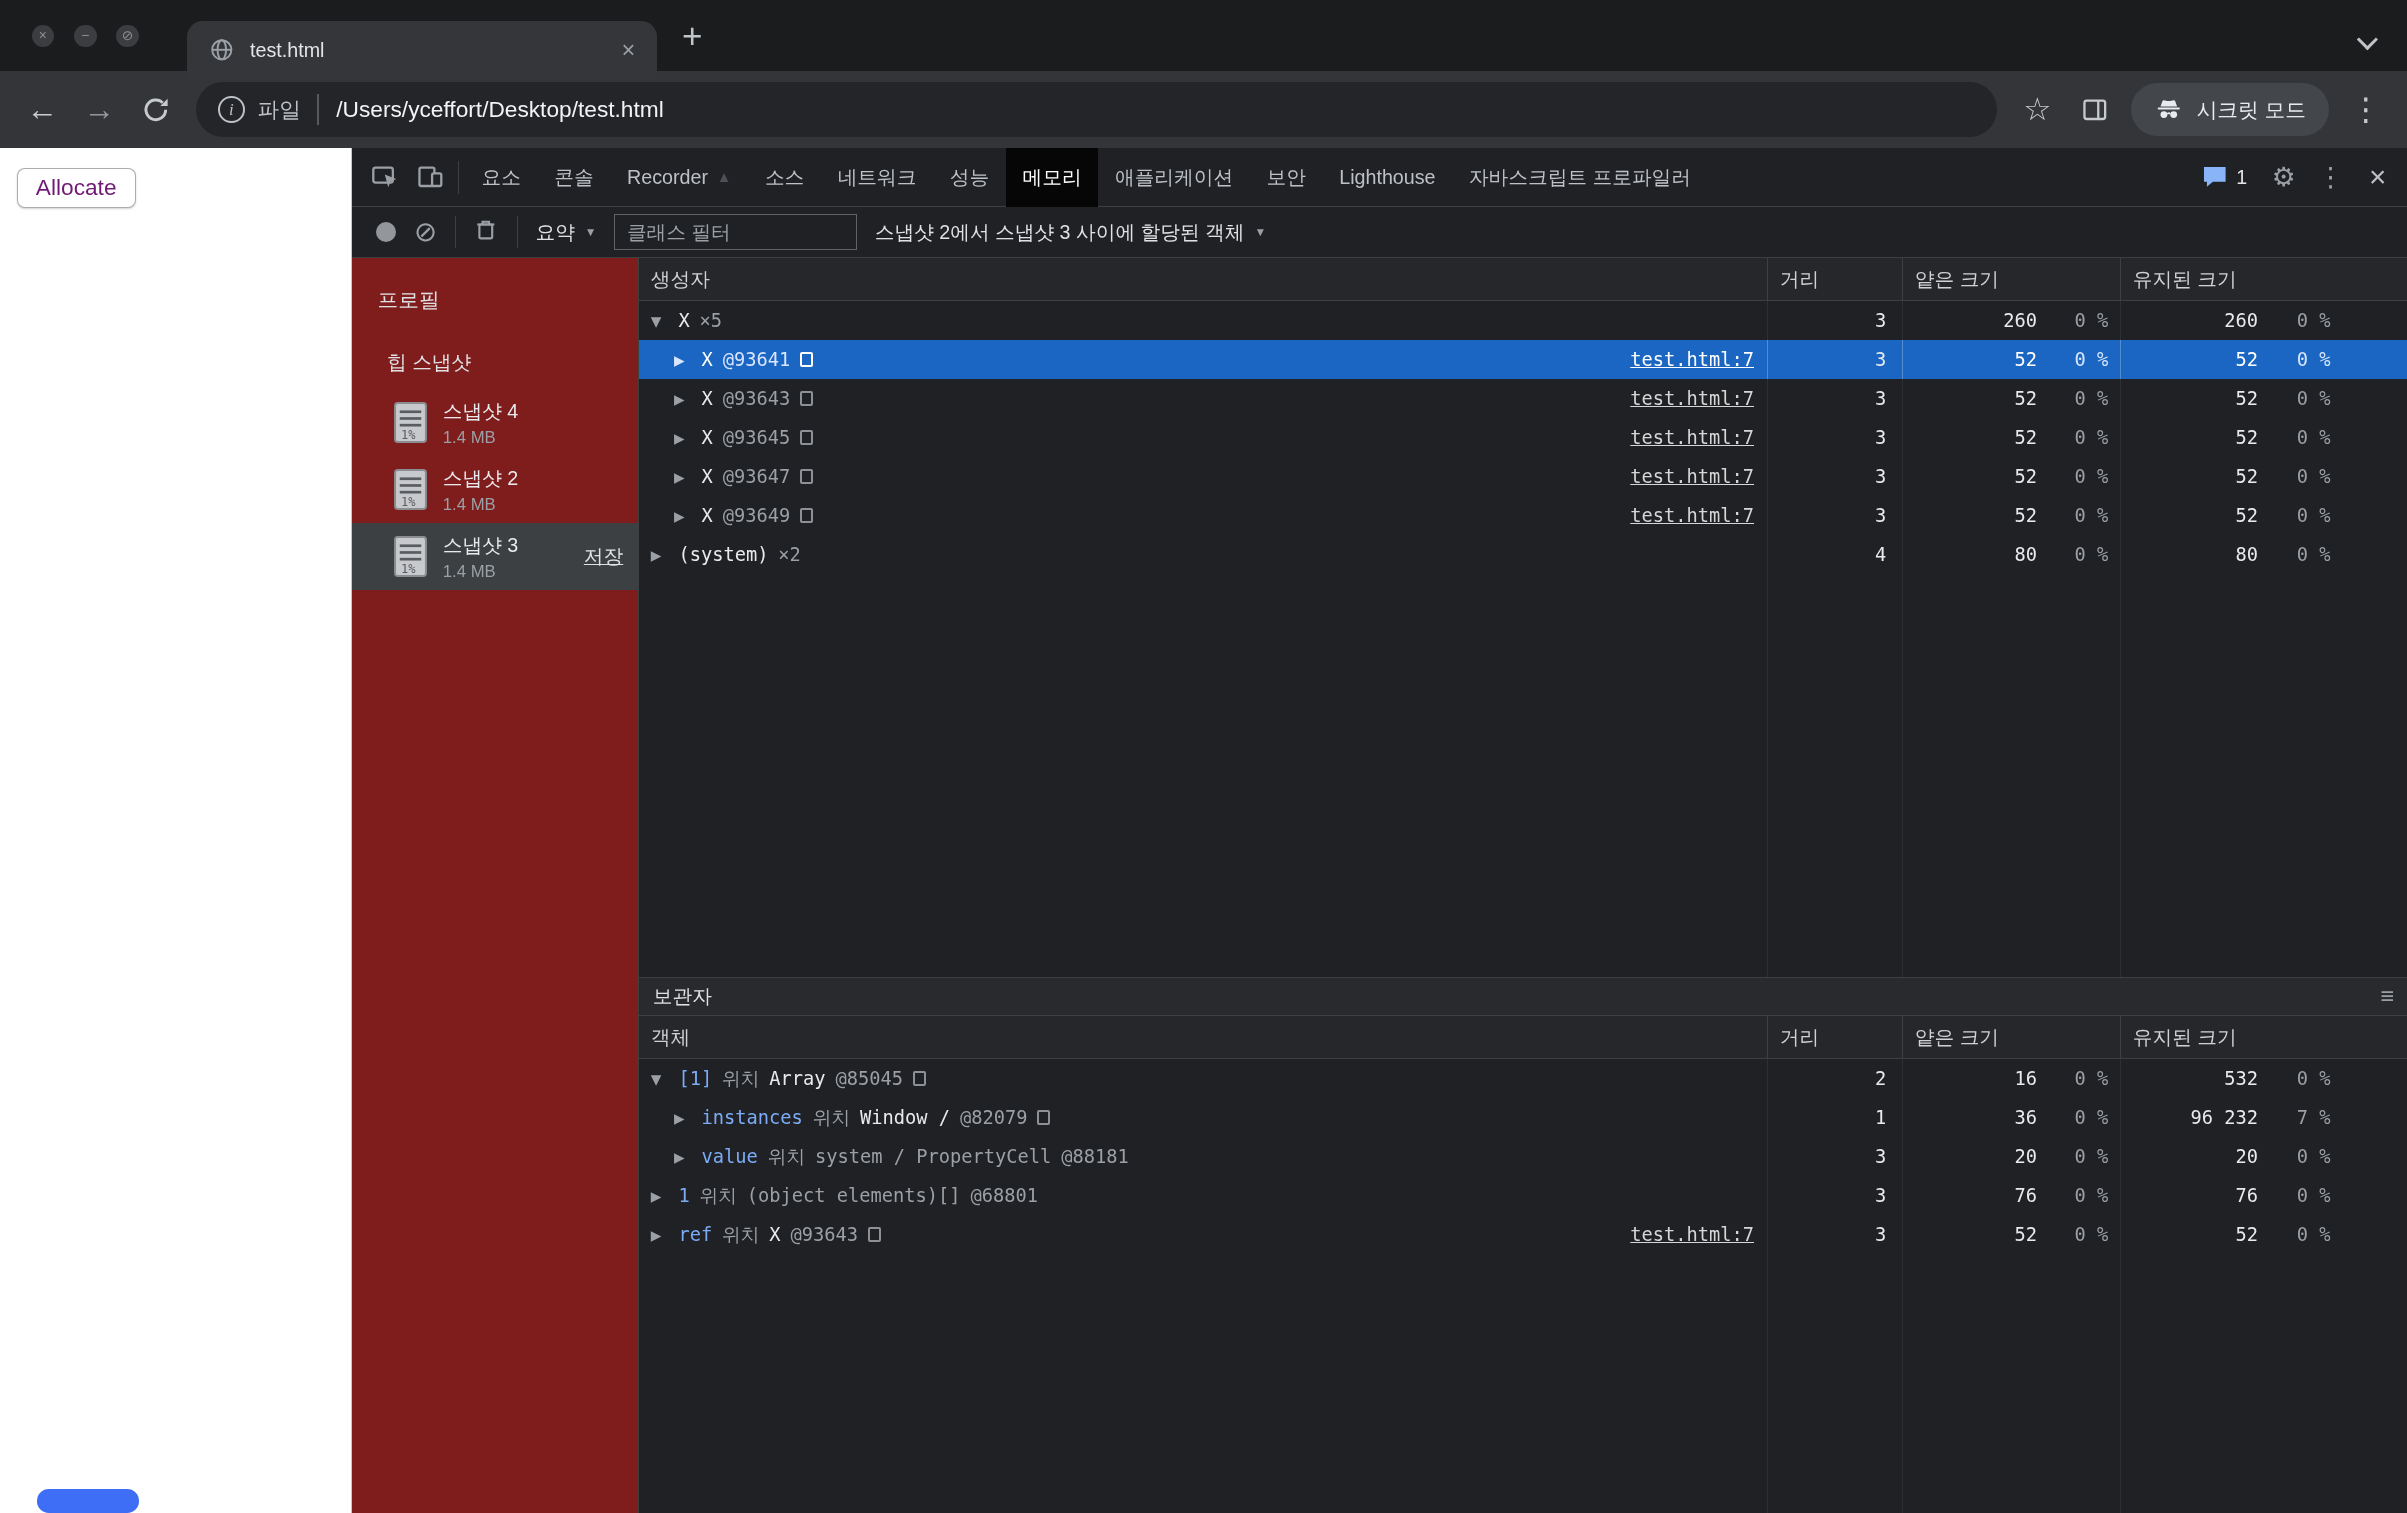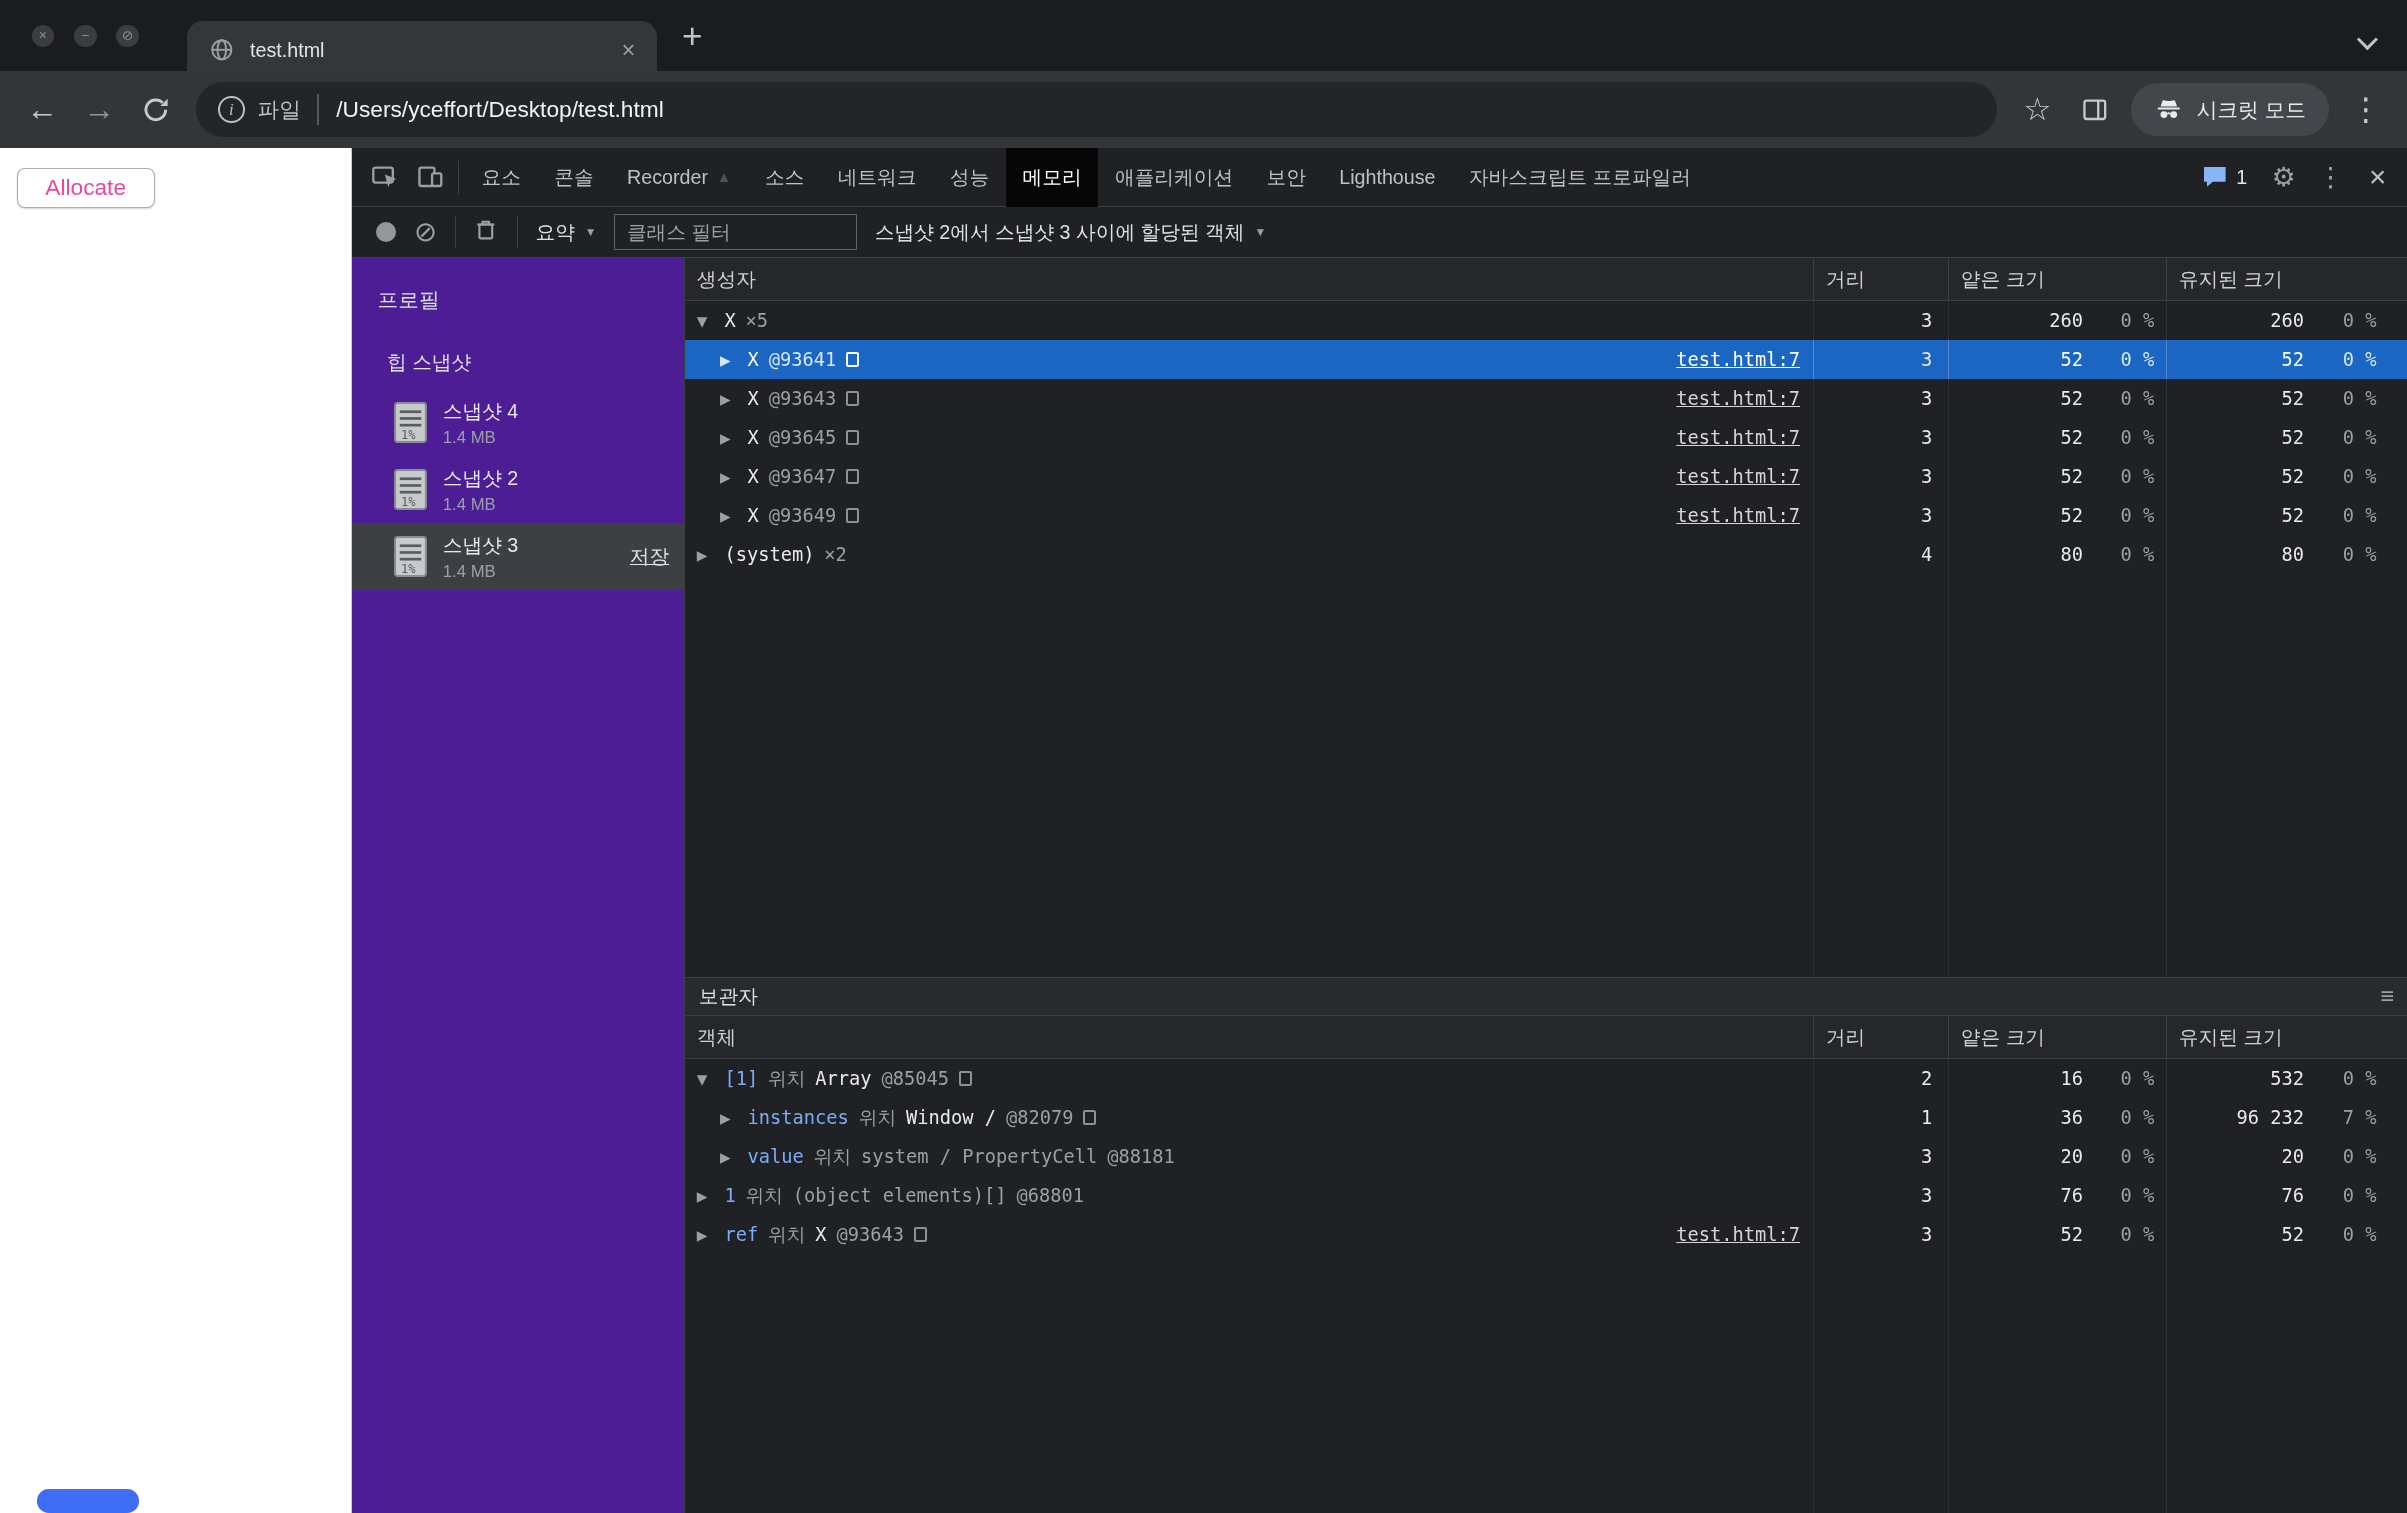--- a/index.html
+++ b/index.html
@@ -36,22 +36,22 @@
        font-family:"Liberation Serif",serif;font-style:italic;flex-shrink:0;}
   .omni-file{color:#bdc1c6;font-size:21.7px;margin:0 15.8px 0 12.8px;}
   .omni-div{width:2px;height:31.5px;background:#55585c;margin-right:17.7px;}
   .omni-path{color:#f1f3f4;font-size:22.7px;}
   .incog-pill{height:53px;background:#43464b;border-radius:26.6px;display:flex;align-items:center;
        gap:12.8px;padding:0 23.6px;color:#e8eaed;font-size:20.7px;flex-shrink:0;margin:0 5.9px;}
 
   
   .content{display:flex;height:1365px;}
   .page{width:352px;background:#fff;position:relative;border-right:1px solid #c6c6c6;flex-shrink:0;}
-  .allocate-btn{position:absolute;left:16.7px;top:19.7px;width:138px;height:40px;background:#fff;
-       border:1px solid rgba(0,0,0,.32);border-radius:7.9px;font-size:22.7px;color:#ec4899;
+  .allocate-btn{position:absolute;left:16.7px;top:19.7px;width:119px;height:40px;background:#fff;
+       border:1px solid rgba(0,0,0,.32);border-radius:7.9px;font-size:22.7px;color:#701a75;
        font-family:"Liberation Sans",sans-serif;box-shadow:0 1px 2px rgba(0,0,0,.18);}
 
   
   .devtools{flex:1;background:#202124;display:flex;flex-direction:column;color:var(--text);min-width:0;}
   .dt-tabbar{height:59px;display:flex;align-items:center;border-bottom:1px solid #3c4043;padding-left:10px;flex-shrink:0;text-align:center;}
   .dt-iconbtn{width:45px;height:45px;display:flex;align-items:center;justify-content:center;color:#9aa0a6;flex-shrink:0;}
   .dt-sep{width:1px;height:33px;background:#3c4043;margin:0 5.9px;flex-shrink:0;}
   .dt-tabstrip{display:flex;align-items:center;height:59px;}
   .dt-tab{height:59px;display:flex;align-items:center;padding:0 16.7px;color:#bdc1c6;font-size:19.7px;gap:8.9px;white-space:nowrap;}
   .dt-tab.sel{background:#060607;color:#fff;}
@@ -69,21 +69,21 @@
   .summary{display:flex;align-items:center;gap:9.9px;color:#dfe1e5;font-size:19.7px;}
   .caret{font-size:11.8px;color:#9aa0a6;}
   .class-filter{width:243px;height:36px;background:#202124;border:1px solid #5f6368;color:#e8eaed;
        font-size:19.7px;padding:0 11.8px;font-family:"Liberation Sans",sans-serif;outline:none;}
   .class-filter::placeholder{color:#9aa0a6;}
   .range{display:flex;align-items:center;gap:9.9px;color:#dfe1e5;font-size:19.7px;}
 
   .dt-body{flex:1;display:flex;min-height:0;}
 
   
-  .dt-sidebar{width:333px;border-right:1px solid #3c4043;flex-shrink:0;padding-top:27.6px;background:#4c1d95;}
+  .dt-sidebar{width:287px;border-right:1px solid #3c4043;flex-shrink:0;padding-top:27.6px;background:#7f1d1d;}
   .profiles-label{padding-left:25.6px;color:#dfe1e5;font-size:20.7px;}
   .heap-label{padding-left:35px;margin-top:35px;color:#dfe1e5;font-size:19.7px;margin-bottom:13.8px;}
   .snap{height:67px;display:flex;align-items:center;padding-left:41px;gap:14.8px;}
   .snap.sel{background:#3c4043;}
   .snap-text{display:flex;flex-direction:column;justify-content:center;}
   .snap-name{font-size:19.7px;color:#e8eaed;}
   .snap-size{font-size:16.7px;color:#9aa0a6;margin-top:3px;}
   .snap-action{margin-left:auto;margin-right:14.8px;color:#dfe1e5;text-decoration:underline;font-size:19.7px;}
 
   

